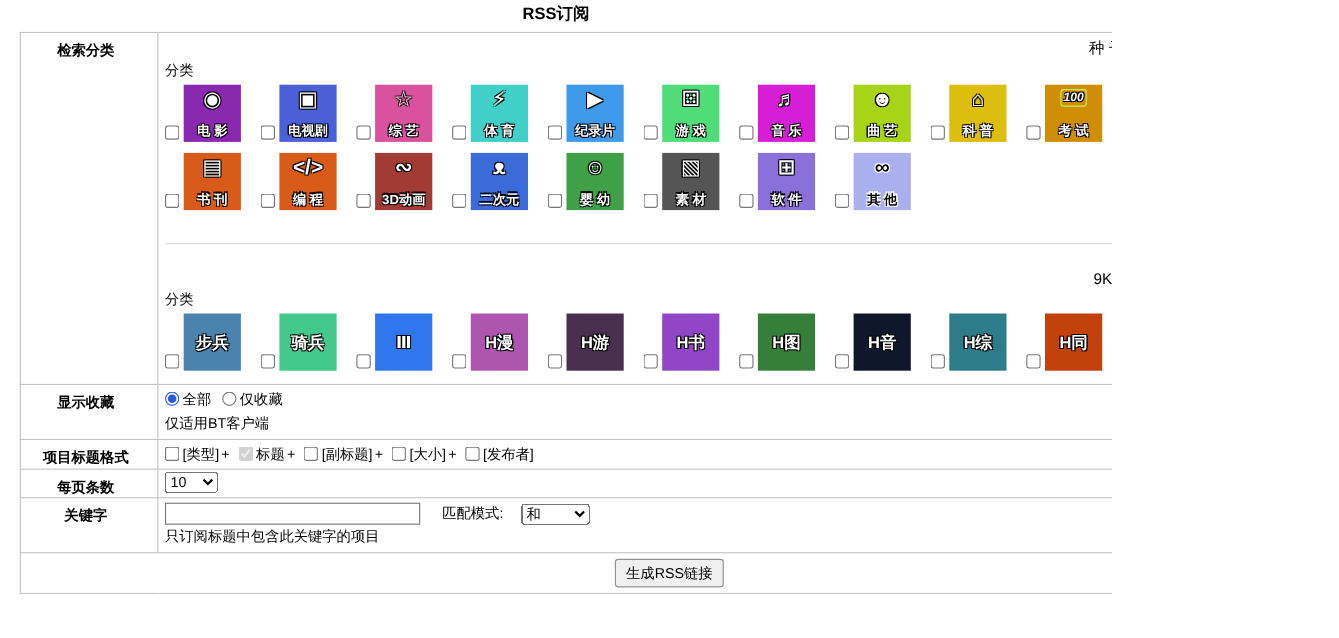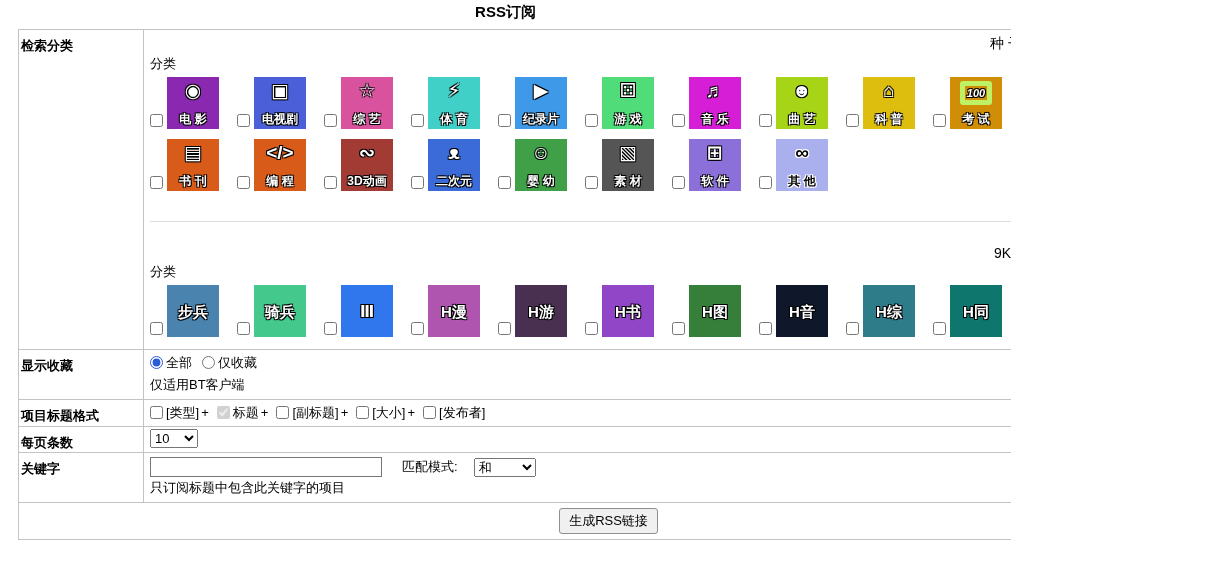--- a/index.html
+++ b/index.html
@@ -1,39 +1,39 @@
 <!DOCTYPE html>
 <html><head>
 <meta charset="utf-8">
 <style>
   html,body{margin:0;padding:0;background:#fff;color:#000;
     font-family:"Liberation Sans","DejaVu Sans",sans-serif;font-size:13px;}
   .page{width:1011px;height:580px;overflow:hidden;}
   .page-title{text-align:center;font-weight:bold;font-size:15px;padding:3px 0 7px 0;}
   table.main{border-collapse:collapse;width:1181px;margin-left:18px;table-layout:fixed;}
   table.main td{border:1px solid #c3c3c3;vertical-align:top;}
-  td.lbl{width:114px;text-align:left;font-weight:bold;padding:7px 8px 0 2px;}
+  td.lbl{width:114px;text-align:center;font-weight:bold;padding:7px 8px 0 2px;}
   td.cnt{padding:2px 8px 2px 6px;}
   td.btnrow{text-align:center;padding:5px 0;}
 
   
   .section{width:872px;}
   .sec-title{text-align:right;font-size:14px;padding:3px 0 1px 0;}
   .grp-label{font-size:13px;padding:1px 0 2px 0;}
   .sec2{border-top:1px solid #ddd;margin-top:30px;padding-top:20px;}
   .cat-row{display:flex;align-items:flex-end;margin:2px 0 10px 0;}
   .cat-item{display:flex;align-items:flex-end;width:87px;cursor:pointer;}
   .cat-item input{margin:0 4px 2px 0;flex:none;}
   .tile{width:52px;height:52px;flex:none;display:flex;flex-direction:column;
         justify-content:space-between;align-items:center;padding:4px 0 3px 0;
         box-sizing:border-box;}
   .tile.big{justify-content:center;}
   .glyph{color:#fff;font-size:19px;line-height:20px;font-weight:bold;
          text-shadow:-1px -1px 0 #000,1px -1px 0 #000,-1px 1px 0 #000,1px 1px 0 #000;}
-  .glyph.small{font-size:11px;font-style:italic;border:5px solid #bef264;padding:0 2px;border-radius:3px;line-height:14px;}
+  .glyph.small{font-size:11px;font-style:italic;border:1px solid #bef264;padding:0 2px;border-radius:3px;line-height:14px;}
   .tile-label{font-size:12px;font-weight:bold;color:#fff;white-space:nowrap;line-height:14px;
          text-shadow:-1px -1px 0 #000,1px -1px 0 #000,-1px 1px 0 #000,1px 1px 0 #000;}
   .tile-label.bigtxt{font-size:15px;line-height:17px;}
   .dark{color:#000;text-shadow:-1px -1px 0 #fff,1px -1px 0 #fff,-1px 1px 0 #fff,1px 1px 0 #fff;}
 
   
   .optline{padding:2px 0;}
   .optline label{margin-right:10px;white-space:nowrap;cursor:pointer;margin-top:36px;}
   .optline input{vertical-align:-2px;margin:0 3px 0 0;accent-color:#2a5bd7;}
   .fmtline label{margin-right:2px;}
@@ -248,21 +248,21 @@
                   </span>
                 </label>
                 <label class="cat-item">
                   <input type="checkbox" style="">
                   <span class="tile big" style="background: rgb(46, 124, 137);">
                     <span class="tile-label bigtxt">H综</span>
                   </span>
                 </label>
                 <label class="cat-item">
                   <input type="checkbox" style="">
-                  <span class="tile big" style="background: #0f766e;">
+                  <span class="tile big" style="background: #c2410c;">
                     <span class="tile-label bigtxt">H同</span>
                   </span>
                 </label>
               </div>
         </div>
       </td>
     </tr>
 
     <tr>
       <td class="lbl">显示收藏</td>

